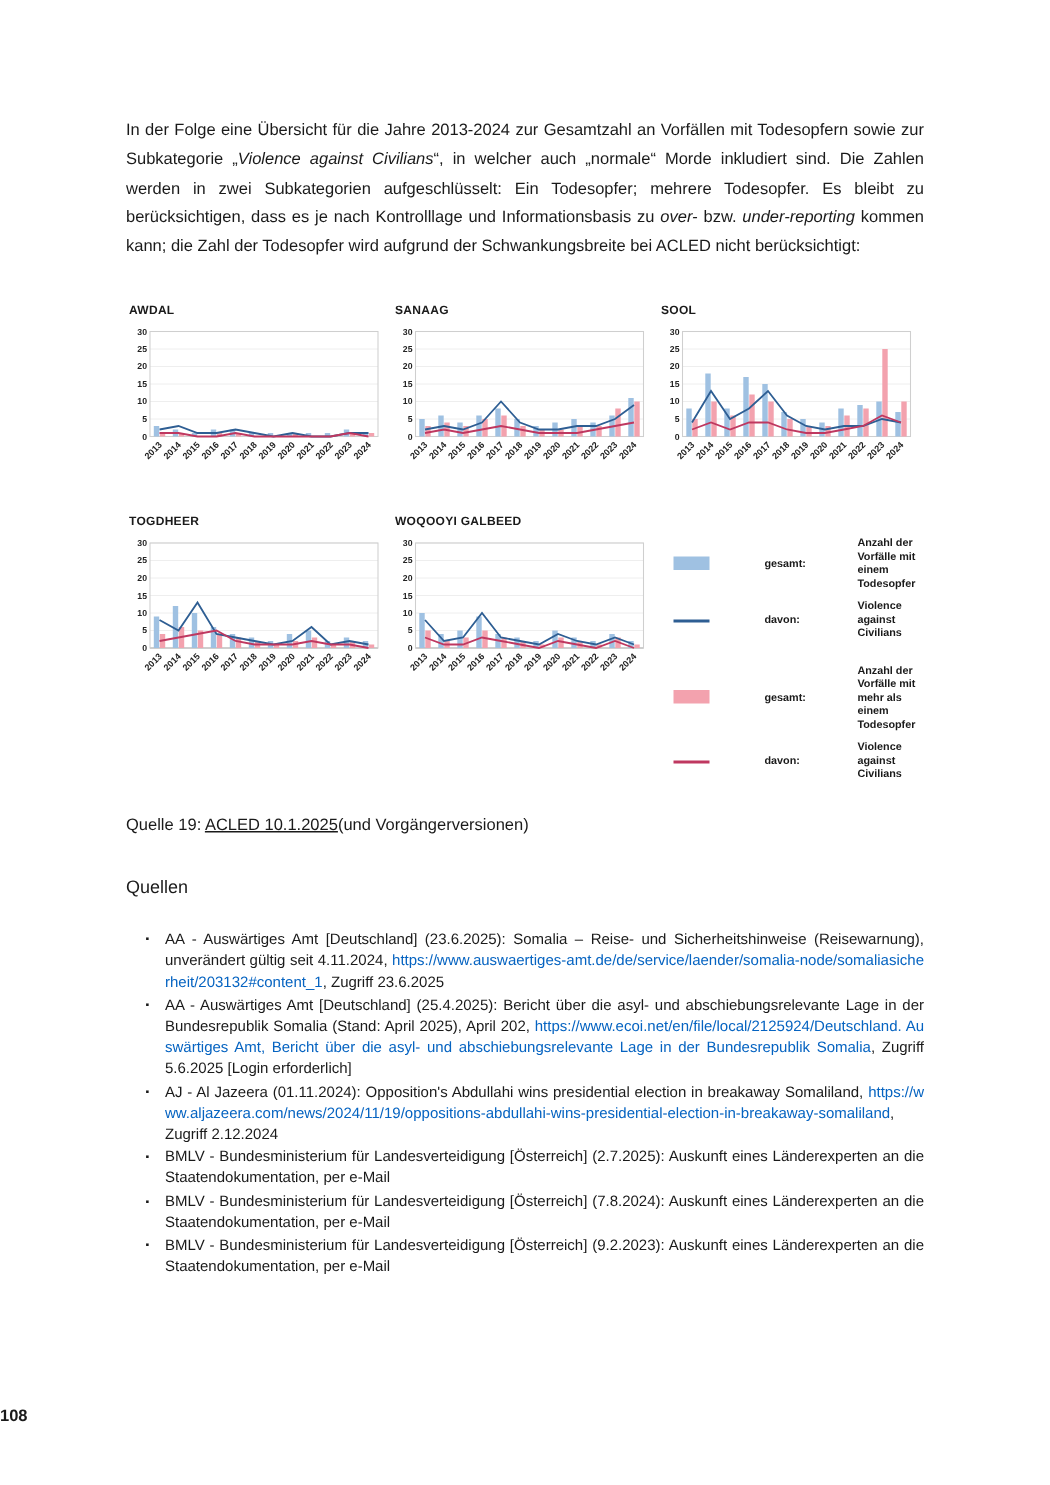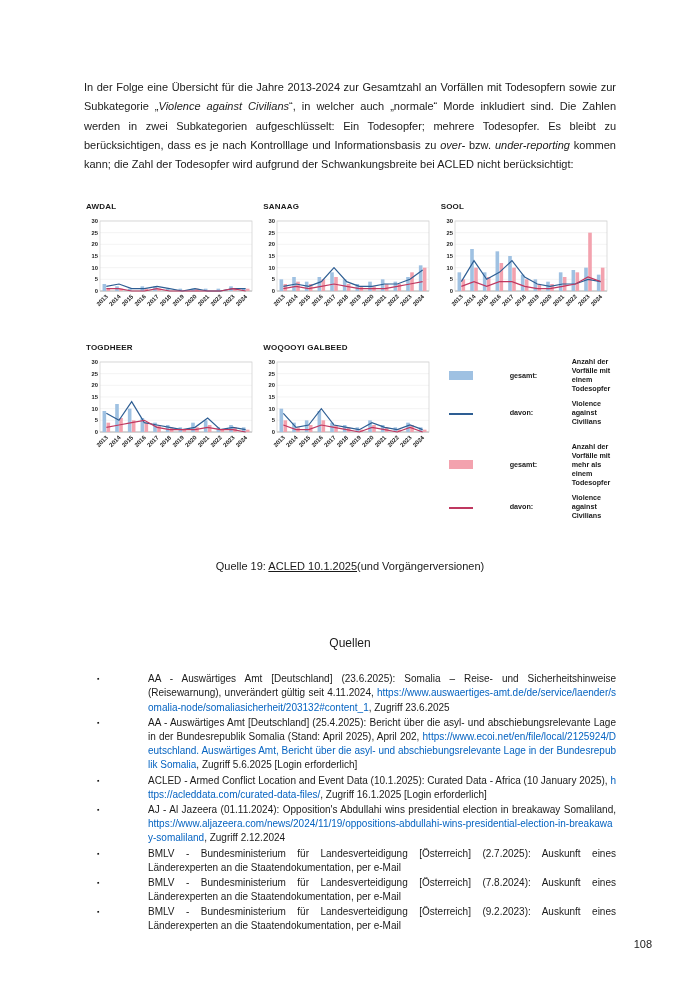--- a/index.html
+++ b/index.html
@@ -20,32 +20,32 @@
 
   .legend { padding-top:18px; padding-left:10px; font-size:7.2px; font-weight:bold; line-height:1.25; }
   .legend-group + .legend-group { margin-top:16px; }
   .legend-row { display:flex; align-items:center; margin-bottom:6px;gap:32px; }
   .swatch { flex:0 0 24px; width:24px; margin-right:5px; }
   .swatch.bar { height:9px; }
   .swatch.line { height:2px; margin-top:3px; }
   .lg-prefix { flex:0 0 30px; }
   .lg-label { flex:1; }
 
-  .quelle { text-align:center; margin-top:34px; font-size:11px; }
+  .quelle { text-align:left; margin-top:18px; font-size:11px; }
   .u { text-decoration:underline; }
 
-  .quellen-heading { margin-top:64px; font-size:12px; font-weight:normal;text-align:center; }
+  .quellen-heading { margin-top:28px; font-size:12px; font-weight:normal; }
 
   .sources { margin-top:22px; padding-left:13px; font-size:10px; line-height:1.42; }
-  .source-item { display:flex; margin-bottom:1px;gap:38px; }
+  .source-item { display:flex; margin-bottom:1px; }
   .bullet { flex:0 0 13px; font-size:7px; padding-top:2px; }
   .source-text { flex:1; text-align:justify; }
   a.link { color:#0563c1; text-decoration:none; cursor:pointer; word-break:break-all; }
 
-  .page-number { position:absolute; left:0; bottom:40px; width:652px; text-align:right; font-size:11px; }
+  .page-number { position:absolute; left:0; bottom:40px; width:652px; text-align:left; font-size:11px;font-weight:bold; }
 </style>
 </head>
 <body>
 
 <p class="intro"><span>In der Folge eine Übersicht für die Jahre 2013-2024 zur Gesamtzahl an Vorfällen mit Todesopfern sowie zur Subkategorie „</span><span class="it">Violence against Civilians</span><span>“, in welcher auch „normale“ Morde inkludiert sind. Die Zahlen werden in zwei Subkategorien aufgeschlüsselt: Ein Todesopfer; mehrere Todesopfer. Es bleibt zu berücksichtigen, dass es je nach Kontrolllage und Informationsbasis zu </span><span class="it">over-</span><span> bzw. </span><span class="it">under-reporting</span><span> kommen kann; die Zahl der Todesopfer wird aufgrund der Schwankungsbreite bei ACLED nicht berücksichtigt:</span></p>
 
 <div class="charts-grid">
   <div class="chart-cell">
     <div class="chart-title">AWDAL</div>
     <div class="chart-plot">
@@ -380,24 +380,20 @@
     <div class="source-item">
       <span class="bullet">▪</span>
       <span class="source-text"><span>AA - Auswärtiges Amt [Deutschland] (23.6.2025): Somalia – Reise- und Sicherheitshinweise (Reisewarnung), unverändert gültig seit 4.11.2024, </span><a class="link">https://www.auswaertiges-amt.de/de/service/laender/somalia-node/somaliasicherheit/203132#content_1</a><span>, Zugriff 23.6.2025</span></span>
     </div>
     <div class="source-item">
       <span class="bullet">▪</span>
       <span class="source-text"><span>AA - Auswärtiges Amt [Deutschland] (25.4.2025): Bericht über die asyl- und abschiebungsrelevante Lage in der Bundesrepublik Somalia (Stand: April 2025), April 202, </span><a class="link">https://www.ecoi.net/en/file/local/2125924/Deutschland. Auswärtiges Amt, Bericht über die asyl- und abschiebungsrelevante Lage in der Bundesrepublik Somalia</a><span>, Zugriff 5.6.2025 [Login erforderlich]</span></span>
     </div>
     <div class="source-item">
       <span class="bullet">▪</span>
-      <span class="source-text"><span>ACLED - Armed Conflict Location and Event Data (10.1.2025): Curated Data - Africa (10 January 2025), </span><a class="link">https://acleddata.com/curated-data-files/</a><span>, Zugriff 16.1.2025 [Login erforderlich]</span></span>
-    </div>
-    <div class="source-item">
-      <span class="bullet">▪</span>
       <span class="source-text"><span>AJ - Al Jazeera (01.11.2024): Opposition's Abdullahi wins presidential election in breakaway Somaliland, </span><a class="link">https://www.aljazeera.com/news/2024/11/19/oppositions-abdullahi-wins-presidential-election-in-breakaway-somaliland</a><span>, Zugriff 2.12.2024</span></span>
     </div>
     <div class="source-item">
       <span class="bullet">▪</span>
       <span class="source-text"><span>BMLV - Bundesministerium für Landesverteidigung [Österreich] (2.7.2025): Auskunft eines Länderexperten an die Staatendokumentation, per e-Mail</span></span>
     </div>
     <div class="source-item">
       <span class="bullet">▪</span>
       <span class="source-text"><span>BMLV - Bundesministerium für Landesverteidigung [Österreich] (7.8.2024): Auskunft eines Länderexperten an die Staatendokumentation, per e-Mail</span></span>
     </div>

